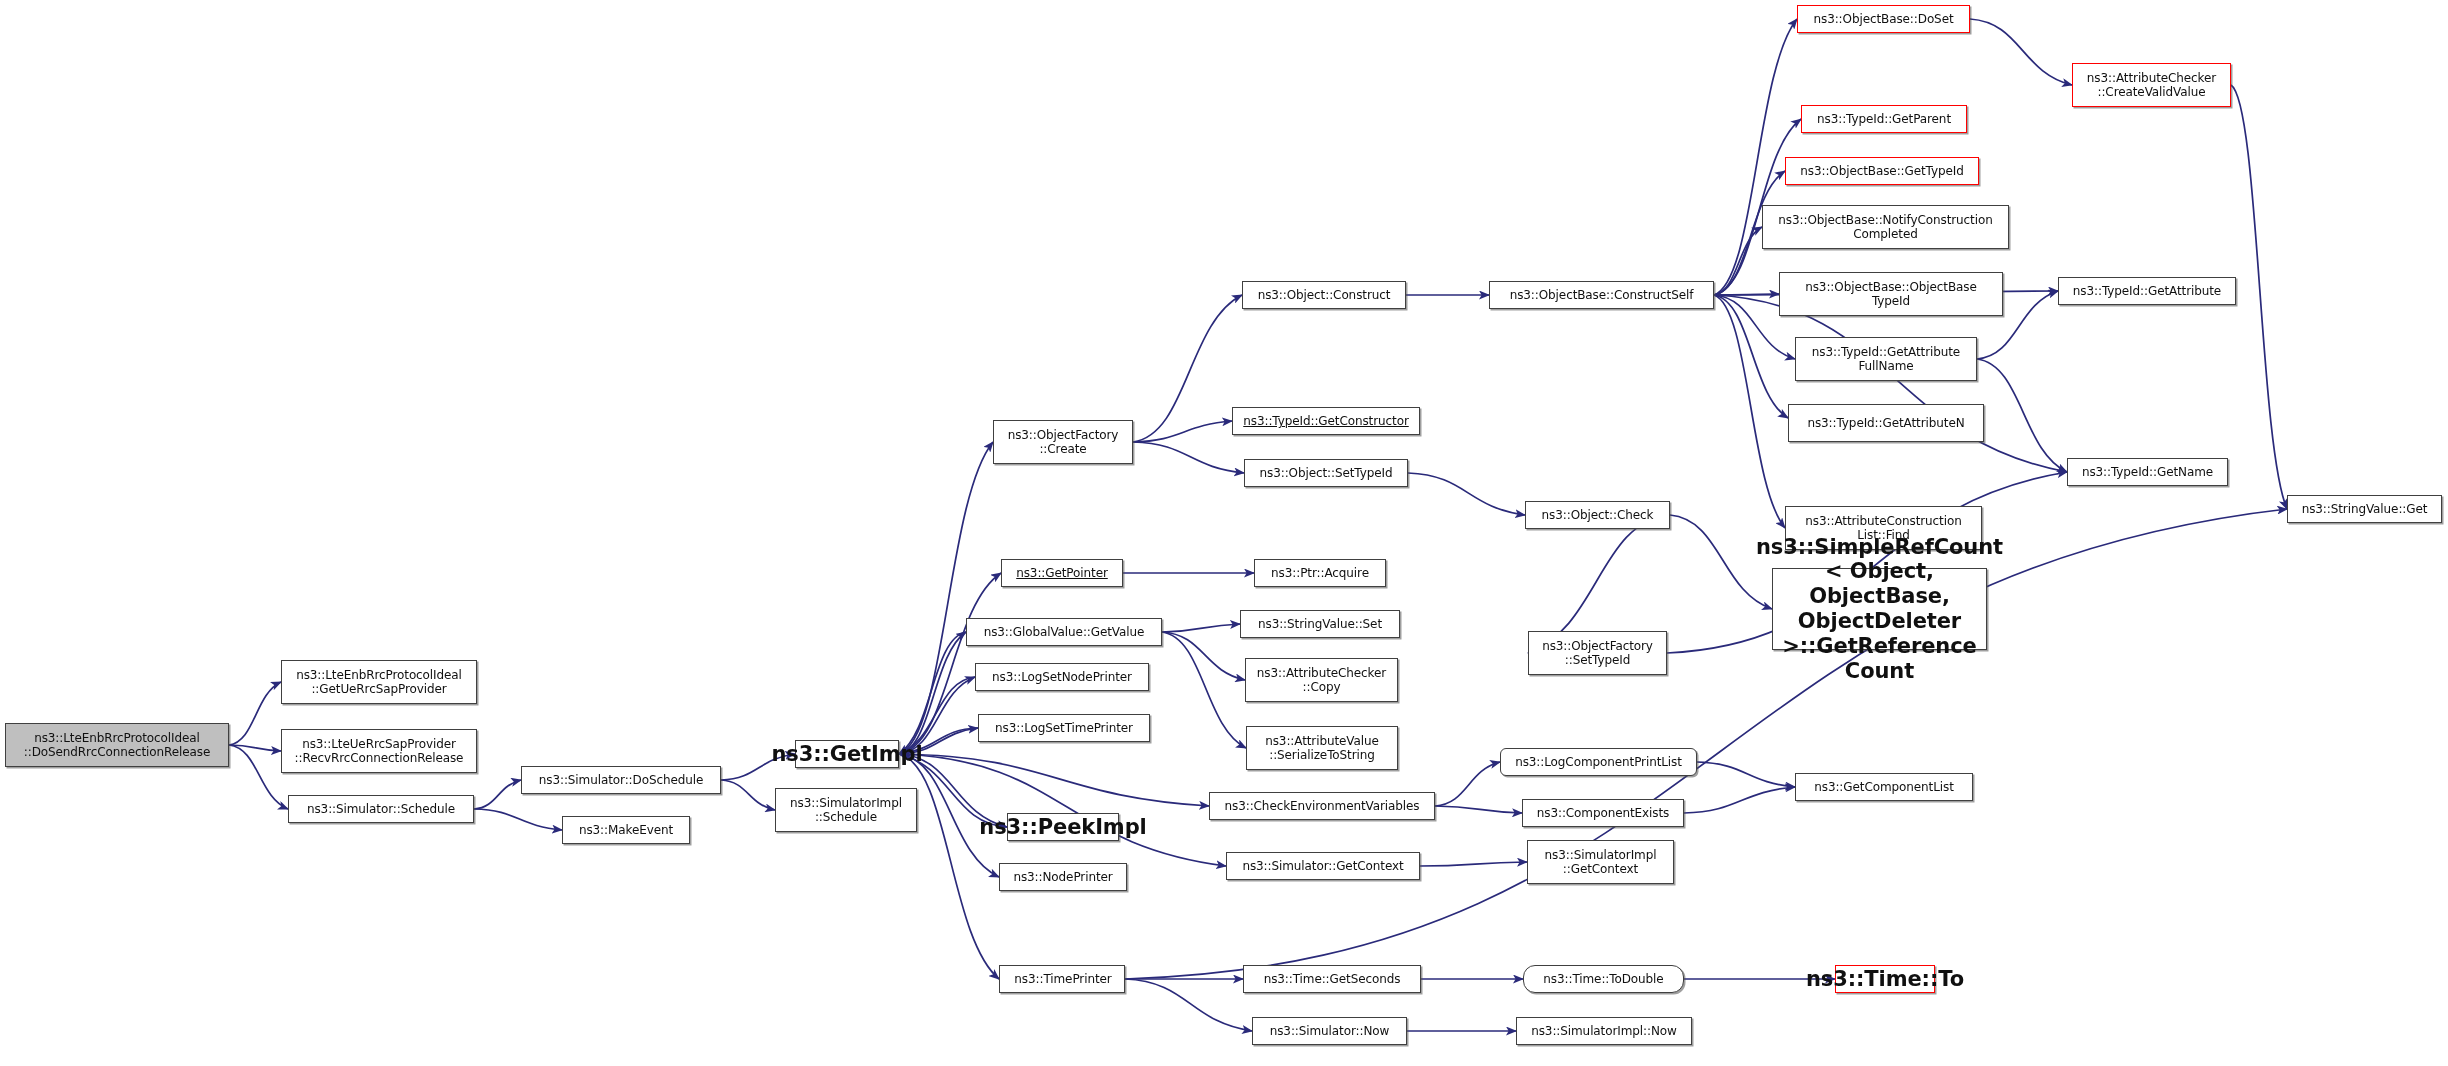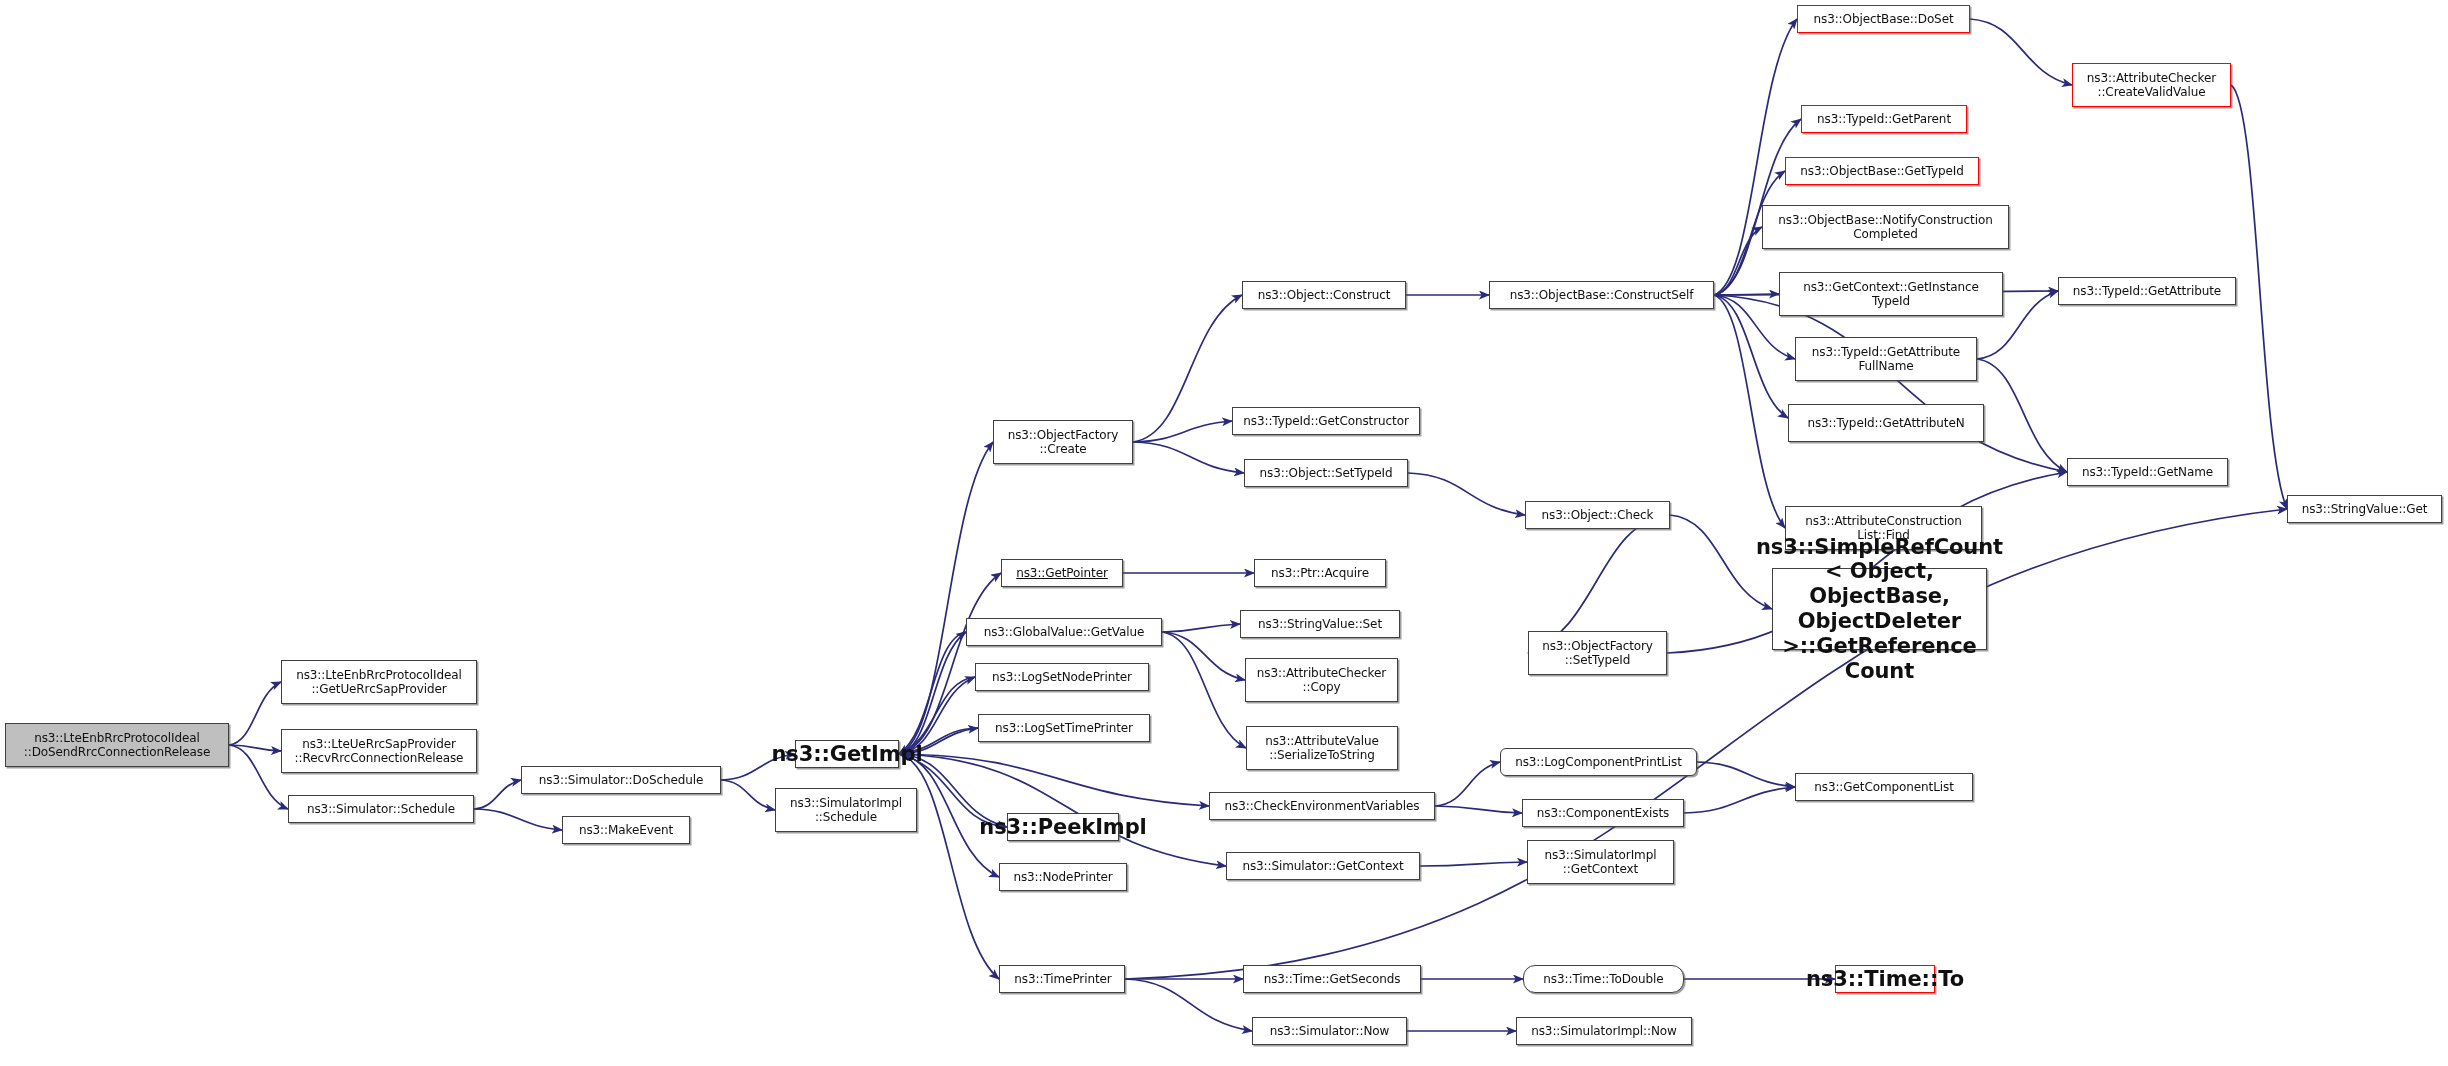--- a/index.html
+++ b/index.html
@@ -121,21 +121,21 @@
       <div class="node" style="left: 993px; top: 420px; width: 140px; height: 44px;">ns3::ObjectFactory
 ::Create</div>
       <div class="node" style="left: 1001px; top: 559px; width: 122px; height: 28px; text-decoration: underline;">ns3::GetPointer</div>
       <div class="node" style="left: 966px; top: 618px; width: 196px; height: 28px;">ns3::GlobalValue::GetValue</div>
       <div class="node" style="left: 975px; top: 663px; width: 174px; height: 28px;">ns3::LogSetNodePrinter</div>
       <div class="node" style="left: 978px; top: 714px; width: 172px; height: 28px;">ns3::LogSetTimePrinter</div>
       <div class="node small" style="left: 1007px; top: 813px; width: 112px; height: 28px;">ns3::PeekImpl</div>
       <div class="node" style="left: 999px; top: 863px; width: 128px; height: 28px;">ns3::NodePrinter</div>
       <div class="node" style="left: 999px; top: 965px; width: 126px; height: 28px; padding-left: 8px;">ns3::TimePrinter</div>
       <div class="node" style="left: 1242px; top: 281px; width: 164px; height: 28px;">ns3::Object::Construct</div>
-      <div class="node" style="left: 1232px; top: 407px; width: 188px; height: 28px;">ns3::TypeId::GetConstructor</div>
+      <div class="node" style="left: 1232px; top: 407px; width: 188px; height: 28px; text-decoration: underline;">ns3::TypeId::GetConstructor</div>
       <div class="node" style="left: 1244px; top: 459px; width: 164px; height: 28px;">ns3::Object::SetTypeId</div>
       <div class="node" style="left: 1254px; top: 559px; width: 132px; height: 28px;">ns3::Ptr::Acquire</div>
       <div class="node" style="left: 1240px; top: 610px; width: 160px; height: 28px;">ns3::StringValue::Set</div>
       <div class="node" style="left: 1245px; top: 658px; width: 153px; height: 44px;">ns3::AttributeChecker
 ::Copy</div>
       <div class="node" style="left: 1246px; top: 726px; width: 152px; height: 44px;">ns3::AttributeValue
 ::SerializeToString</div>
       <div class="node" style="left: 1209px; top: 792px; width: 226px; height: 28px;">ns3::CheckEnvironmentVariables</div>
       <div class="node" style="left: 1226px; top: 852px; width: 194px; height: 28px;">ns3::Simulator::GetContext</div>
       <div class="node" style="left: 1243px; top: 965px; width: 178px; height: 28px;">ns3::Time::GetSeconds</div>
@@ -148,21 +148,21 @@
       <div class="node" style="left: 1522px; top: 799px; width: 162px; height: 28px;">ns3::ComponentExists</div>
       <div class="node" style="left: 1527px; top: 840px; width: 147px; height: 44px;">ns3::SimulatorImpl
 ::GetContext</div>
       <div class="node" style="left: 1523px; top: 965px; width: 161px; height: 28px; border-radius: 12px;">ns3::Time::ToDouble</div>
       <div class="node" style="left: 1516px; top: 1017px; width: 176px; height: 28px;">ns3::SimulatorImpl::Now</div>
       <div class="node red" style="left: 1797px; top: 5px; width: 173px; height: 28px;">ns3::ObjectBase::DoSet</div>
       <div class="node red" style="left: 1801px; top: 105px; width: 166px; height: 28px;">ns3::TypeId::GetParent</div>
       <div class="node red" style="left: 1785px; top: 157px; width: 194px; height: 28px;">ns3::ObjectBase::GetTypeId</div>
       <div class="node" style="left: 1762px; top: 205px; width: 247px; height: 44px;">ns3::ObjectBase::NotifyConstruction
 Completed</div>
-      <div class="node" style="left: 1779px; top: 272px; width: 224px; height: 44px;">ns3::GetContext::GetInstance
+      <div class="node" style="left: 1779px; top: 272px; width: 224px; height: 44px;">ns3::ObjectBase::ObjectBase
 TypeId</div>
       <div class="node" style="left: 1795px; top: 337px; width: 182px; height: 44px;">ns3::TypeId::GetAttribute
 FullName</div>
       <div class="node" style="left: 1788px; top: 404px; width: 196px; height: 38px;">ns3::TypeId::GetAttributeN</div>
       <div class="node" style="left: 1785px; top: 506px; width: 197px; height: 44px;">ns3::AttributeConstruction
 List::Find</div>
       <div class="node small" style="left: 1772px; top: 568px; width: 215px; height: 82px;">ns3::SimpleRefCount
 &lt; Object, ObjectBase,
 ObjectDeleter &gt;::GetReference
 Count</div>

